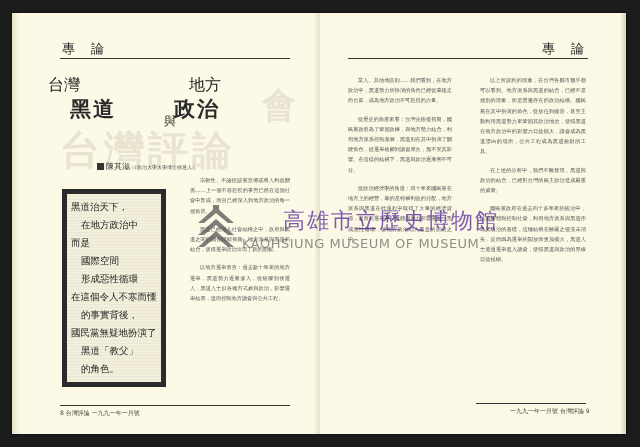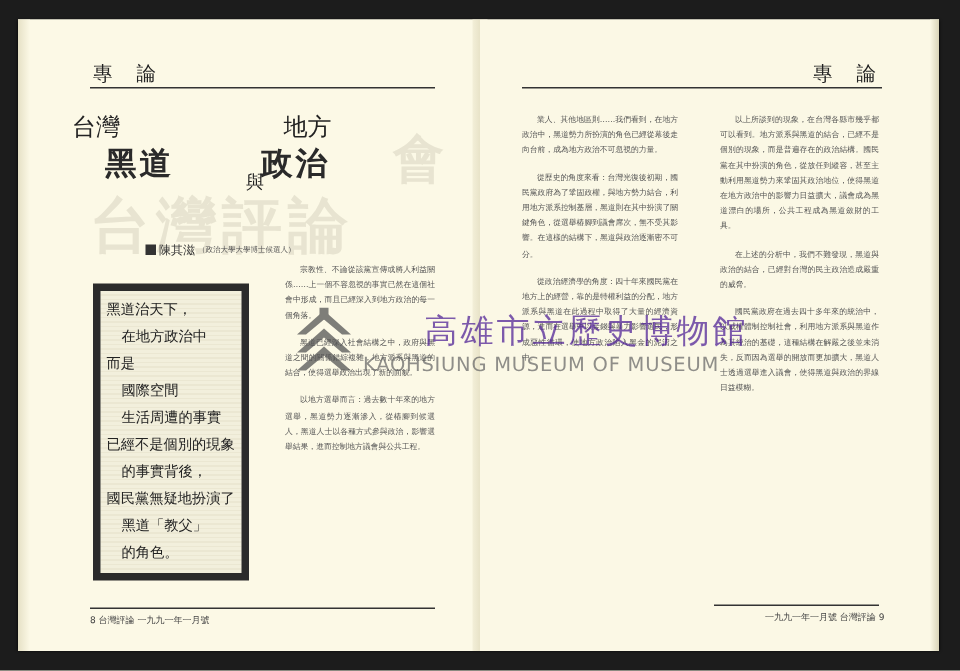--- a/index.html
+++ b/index.html
@@ -64,22 +64,22 @@
       <span class="sq"></span>
       <span>陳其滋</span>
       <span class="aff">（政治大學大學博士候選人）</span>
     </div>
 
     <div class="pull" style="left:50px;top:176px;width:104px;height:198px;">
       <div class="pull-line noindent">黑道治天下，</div>
       <div class="pull-line indent">在地方政治中</div>
       <div class="pull-line noindent">而是</div>
       <div class="pull-line indent">國際空間</div>
-      <div class="pull-line indent">生活周遭的事實</div>
-      <div class="pull-line noindent">已經不是個別的現象</div>
+      <div class="pull-line indent">形成惡性循環</div>
+      <div class="pull-line noindent">在這個令人不寒而慄</div>
       <div class="pull-line indent">的事實背後，</div>
       <div class="pull-line noindent">國民黨無疑地扮演了</div>
       <div class="pull-line indent">黑道「教父」</div>
       <div class="pull-line indent">的角色。</div>
     </div>
 
     <div class="col" style="left:178px;top:162px;width:100px;height:228px;">
       <p>宗教性、不論從該黨宣傳或將人利益關係……上一個不容忽視的事實已然在這個社會中形成，而且已經深入到地方政治的每一個角落。</p>
       <p>黑道已經深入社會結構之中，政府與黑道之間的關係錯綜複雜，地方派系與黑道的結合，使得選舉政治出現了新的面貌。</p>
       <p>以地方選舉而言：過去數十年來的地方選舉，黑道勢力逐漸滲入，從樁腳到候選人，黑道人士以各種方式參與政治，影響選舉結果，進而控制地方議會與公共工程。</p>

